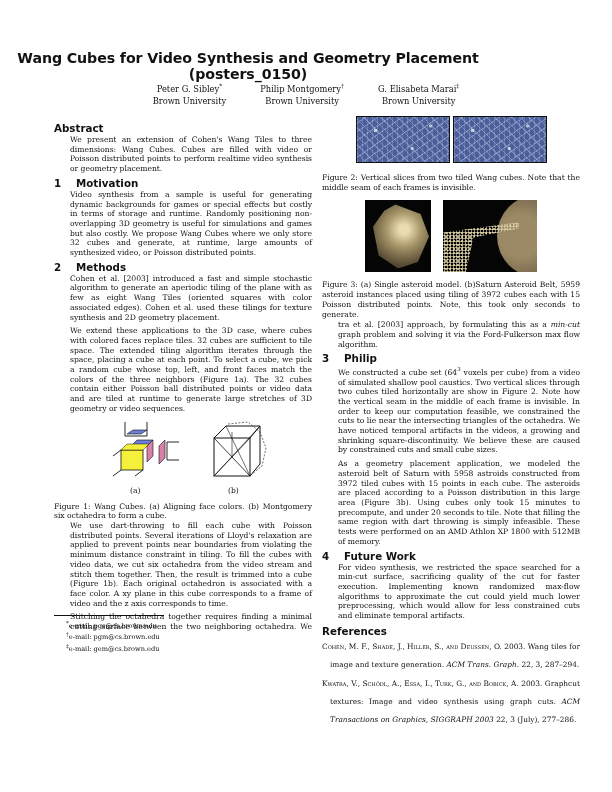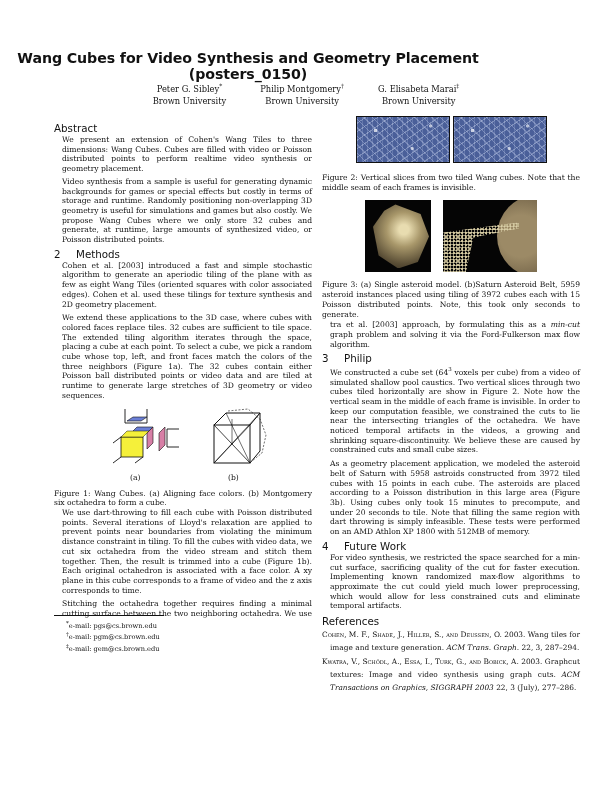--- a/index.html
+++ b/index.html
@@ -6,23 +6,23 @@
   body { width: 612px; height: 792px; position: relative; overflow: hidden;
          font-family: "DejaVu Serif", serif; color: #111; }
   .title { position: absolute; left: 0; top: 50px; width: 496px; text-align: center;
            font-family: "DejaVu Sans", sans-serif; font-size: 14.2px; font-weight: bold; letter-spacing: -0.1px; }
   .authors { position: absolute; top: 80px; left: 0; width: 612px; display: flex; justify-content: center; gap: 34px; }
   .author { text-align: center; font-size: 8.3px; line-height: 12px; font-family: "DejaVu Serif", serif; }
   .author sup { font-size: 6px; }
   .col { position: absolute; width: 258px; font-size: 7.6px; line-height: 9.7px; text-align: justify; }
   .col.left { left: 54px; top: 122px; }
   .col.right { left: 322px; top: 116px; }
-  h2 { font-family: "DejaVu Sans", sans-serif; font-weight: normal; font-size: 10.3px; margin: 0 0 1px 0; line-height: 12px; }
+  h2 { font-family: "DejaVu Sans", sans-serif; font-weight: bold; font-size: 10.3px; margin: 0 0 1px 0; line-height: 12px; }
   h2 .num { display: inline-block; width: 22px; }
-  p { margin: 0 0 3px 8px; }
+  p { margin: 0 0 3px 16px; }
   p.gap { margin-top: 4px; }
   .fig1 { position: relative; height: 78px; margin: 6px 0 4px 0; }
   .caption { margin: 0 0 0 0; }
   .cube-svg { position: absolute; }
   .fig-label { position: absolute; font-size: 7.6px; }
   .footnotes { position: absolute; left: 54px; top: 615px; width: 260px; font-size: 6.6px; line-height: 8.2px; }
   .footnote-rule { width: 110px; border-top: 0.8px solid #111; margin-bottom: 3px; }
   .footnotes div.fn { padding-left: 12px; }
   .fig2 { display: flex; gap: 3px; justify-content: center; margin-bottom: 10px; }
   .water { width: 94px; height: 47px; border: 1.5px solid #111; box-sizing: border-box;
@@ -40,21 +40,21 @@
      clip-path: polygon(40% 0%, 85% 15%, 100% 50%, 80% 90%, 45% 100%, 10% 80%, 0% 35%, 20% 10%);
      background: radial-gradient(circle at 55% 40%, #e8dcb0 0 10%, #a8976a 35%, #5a4e36 70%, #2a241a 100%); }
   .belt { width: 94px; height: 72px; background: #050505; position: relative; overflow: hidden; }
   .belt .planet { position: absolute; right: -40px; top: -5px; width: 80px; height: 82px; border-radius: 50%;
      background: radial-gradient(circle at 30% 50%, #9c8a66 0 30%, #6d5e44 70%); }
   .belt .dots { position: absolute; left: 0; top: 22px; width: 76px; height: 50px;
      clip-path: polygon(0 20%, 100% 0, 100% 12%, 40% 30%, 30% 100%, 0 100%);
      background:
        radial-gradient(circle, #d9cfa8 0 0.9px, transparent 1.2px) 0 0/3px 3px,
        radial-gradient(circle, #bfb38a 0 0.8px, transparent 1.1px) 1px 1px/4px 4px; }
-  .refs { font-size: 7.4px; line-height: 13px; }
+  .refs { font-size: 7.4px; line-height: 18px; }
   .ref { padding-left: 8px; text-indent: -8px; margin-bottom: 1px; text-align: justify; }
   .sc { font-variant: small-caps; }
   em { font-style: italic; }
 </style>
 </head>
 <body>
 
 <div class="title">Wang Cubes for Video Synthesis and Geometry Placement (posters_0150)</div>
 
 <div class="authors">
@@ -69,20 +69,21 @@
   <div class="author">
     <span>G. Elisabeta Marai</span><sup>‡</sup><br>
     <span>Brown University</span>
   </div>
 </div>
 
 <div class="col left">
   <h2>Abstract</h2>
   <p>We present an extension of Cohen's Wang Tiles to three dimensions: Wang Cubes. Cubes are filled with video or Poisson distributed points to perform realtime video synthesis or geometry placement.</p>
 
+  <h2><span class="num">1</span><span>Motivation</span></h2>
   <p>Video synthesis from a sample is useful for generating dynamic backgrounds for games or special effects but costly in terms of storage and runtime. Randomly positioning non-overlapping 3D geometry is useful for simulations and games but also costly. We propose Wang Cubes where we only store 32 cubes and generate, at runtime, large amounts of synthesized video, or Poisson distributed points.</p>
 
   <h2><span class="num">2</span><span>Methods</span></h2>
   <p>Cohen et al. [2003] introduced a fast and simple stochastic algorithm to generate an aperiodic tiling of the plane with as few as eight Wang Tiles (oriented squares with color associated edges). Cohen et al. used these tilings for texture synthesis and 2D geometry placement.</p>
   <p class="gap">We extend these applications to the 3D case, where cubes with colored faces replace tiles. 32 cubes are sufficient to tile space. The extended tiling algorithm iterates through the space, placing a cube at each point. To select a cube, we pick a random cube whose top, left, and front faces match the colors of the three neighbors (Figure 1a). The 32 cubes contain either Poisson ball distributed points or video data and are tiled at runtime to generate large stretches of 3D geometry or video sequences.</p>
 
   <div class="fig1">
     <svg class="cube-svg" style="left:55px; top:0px;" width="80" height="66" viewBox="0 0 80 66">
 
       <polyline points="16,2 16,16 38,16 38,2" fill="none" stroke="#111" stroke-width="0.9"></polyline>

